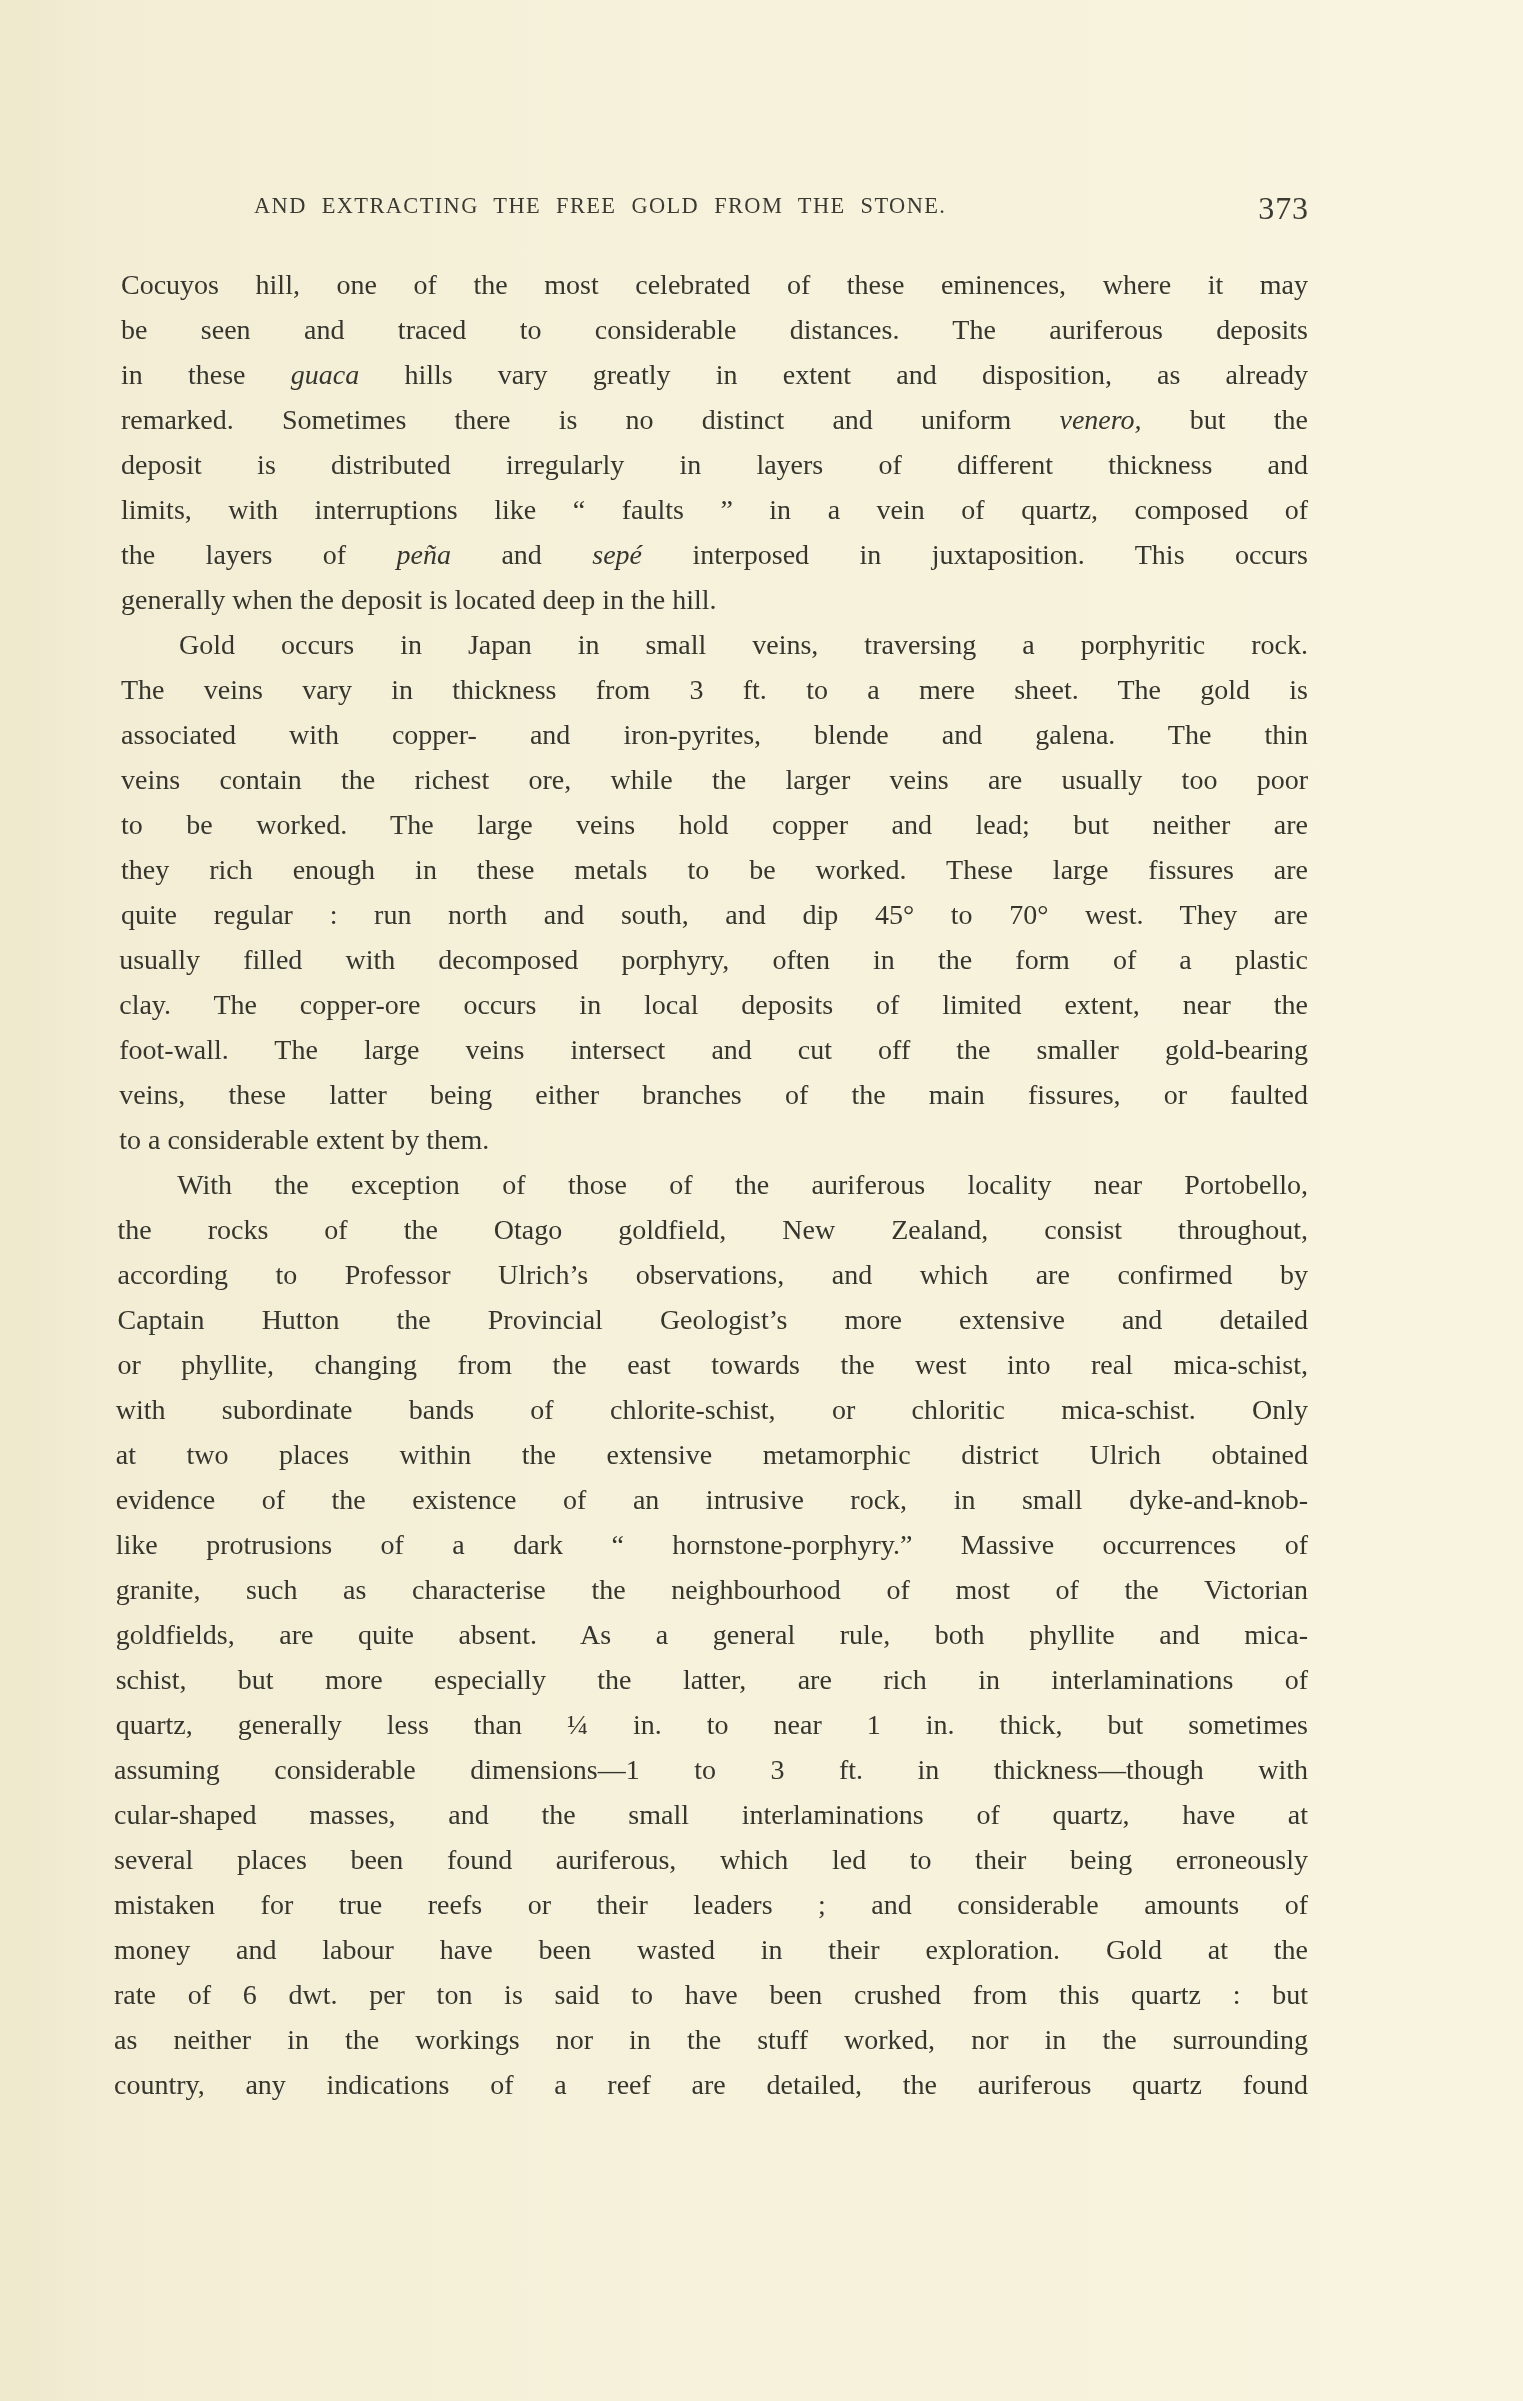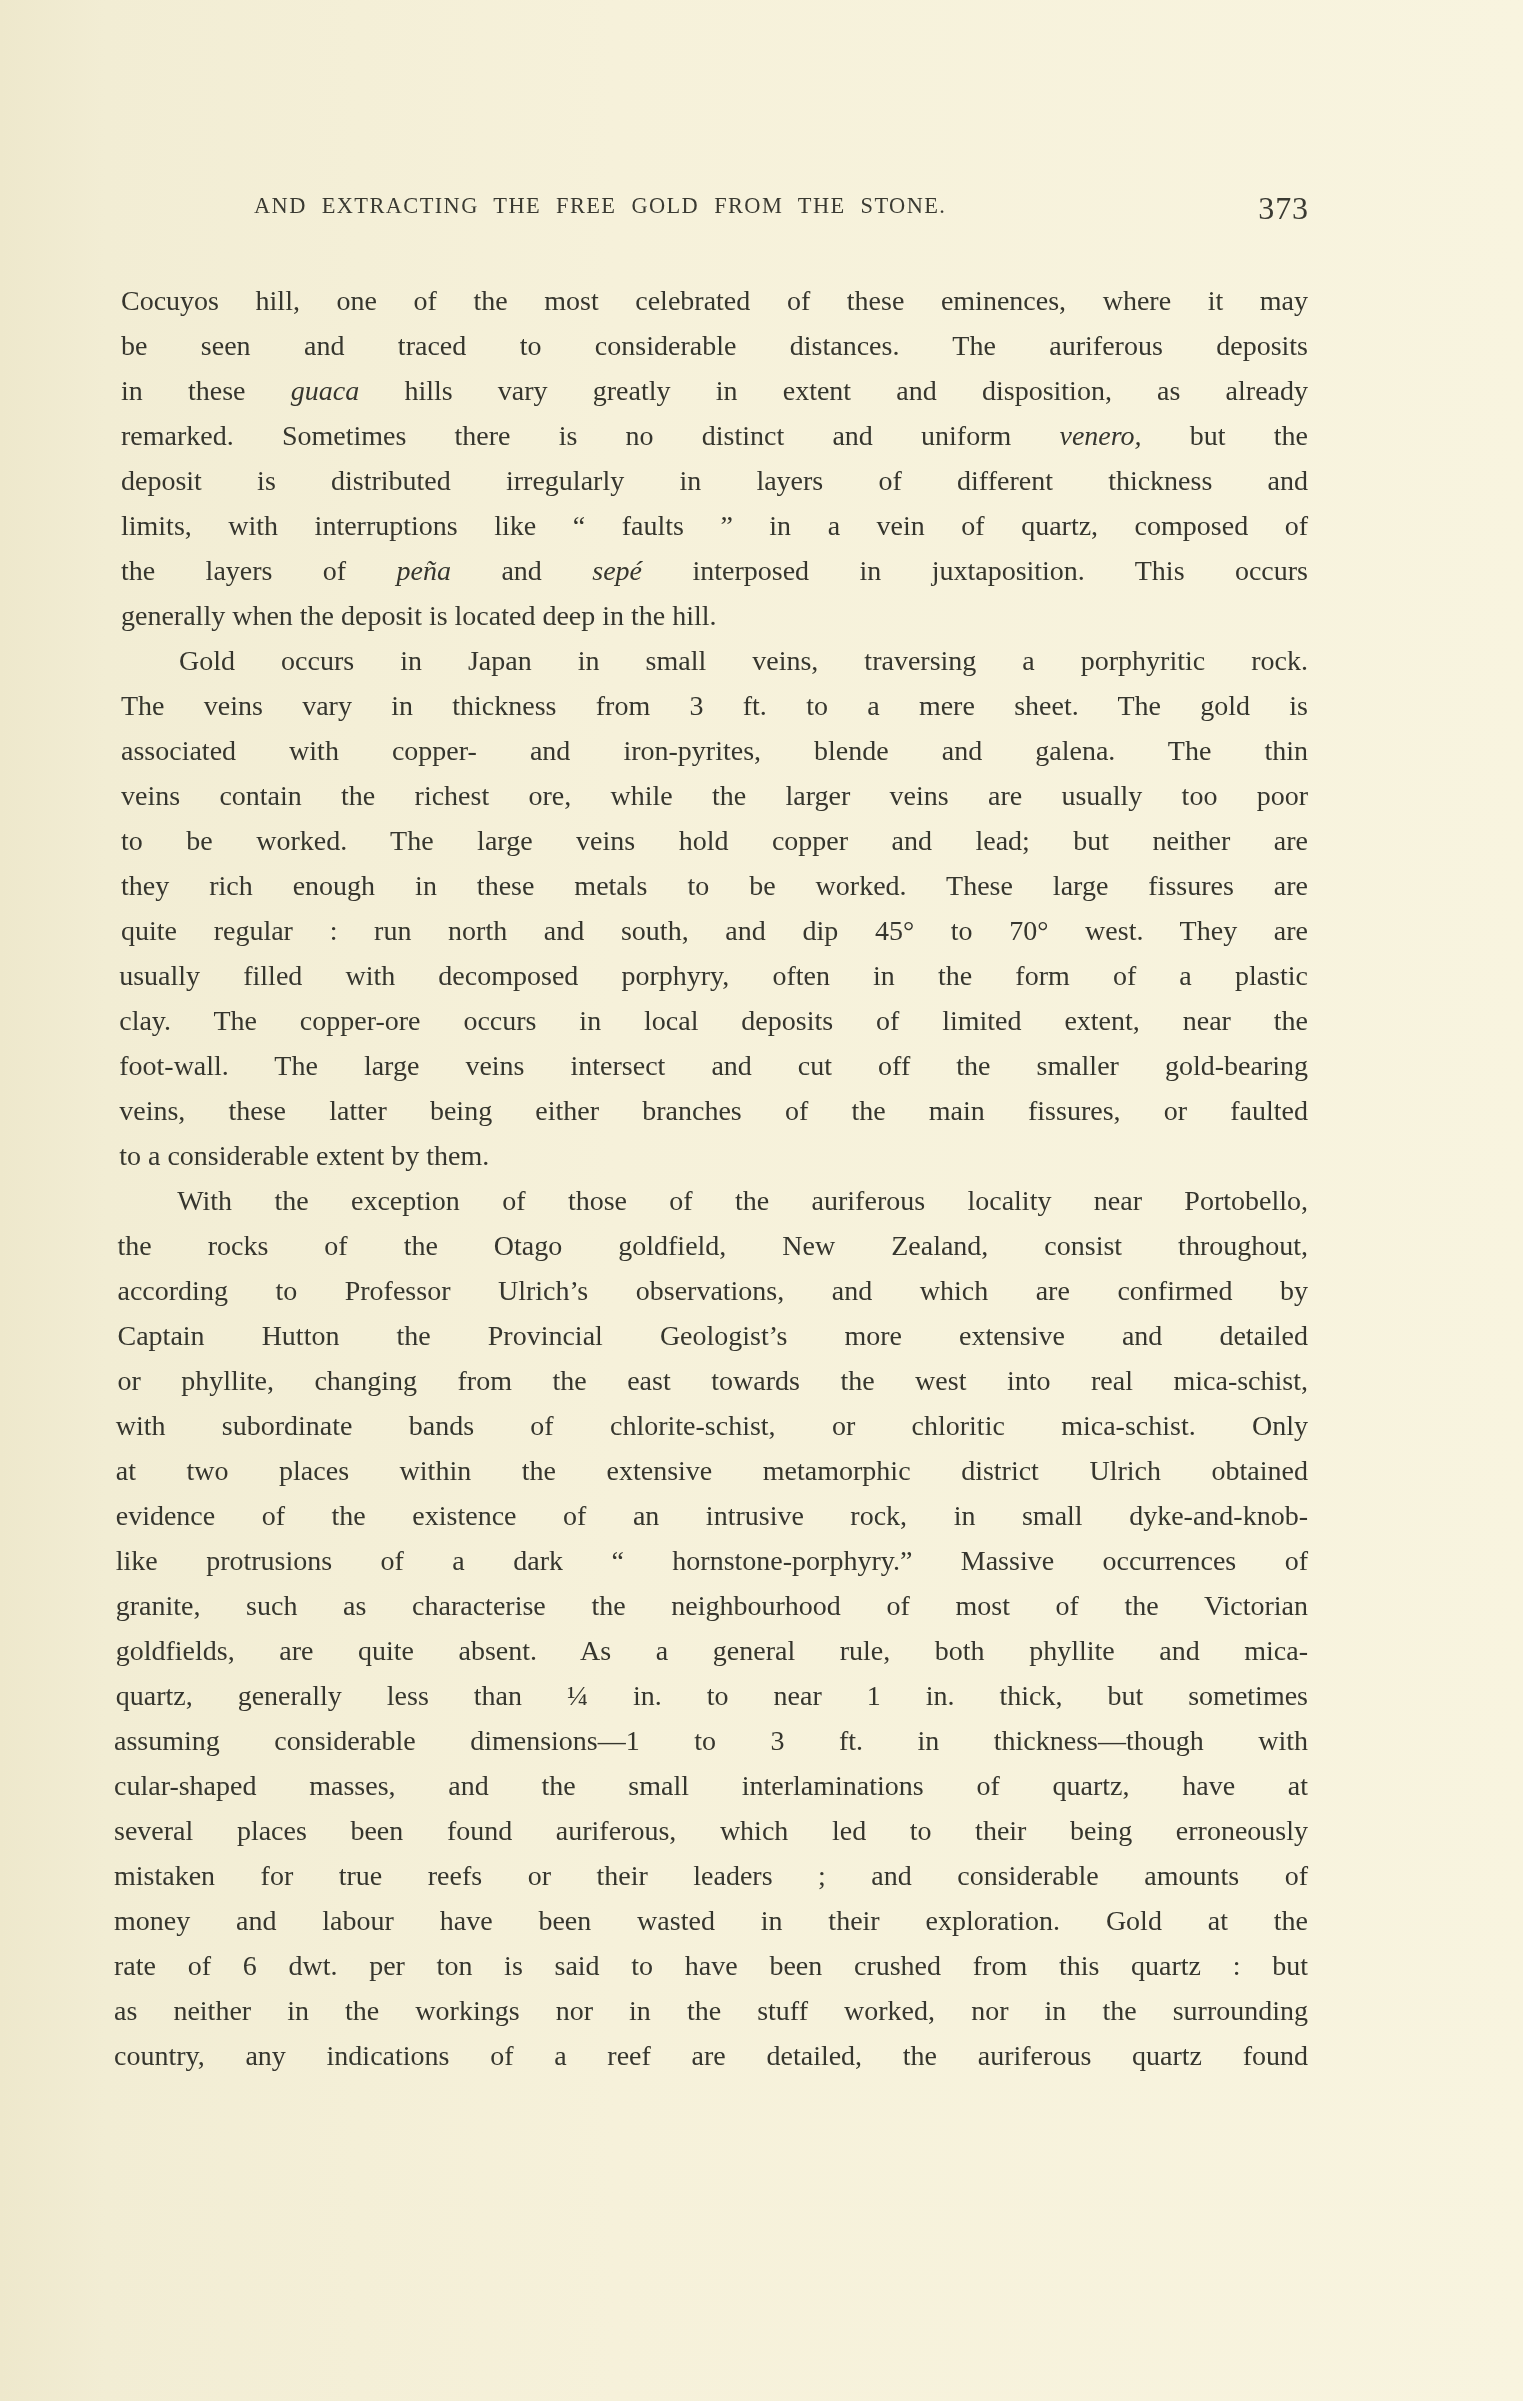--- a/index.html
+++ b/index.html
@@ -44,21 +44,21 @@
       right: 0;
       top: 1px;
       font-size: 32px;
       line-height: 39px;
       letter-spacing: 0.9px;
       color: #3a3a32;
     }
     .body-text {
       position: absolute;
       left: 121px;
-      top: 278px;
+      top: 262px;
       width: 1187px;
     }
     .line {
       display: block;
       height: 45px;
       line-height: 45px;
       font-size: 28px;
       white-space: nowrap;
       text-align: justify;
       text-align-last: justify;
@@ -117,20 +117,21 @@
     <span class="line drift2"><span>the rocks of the Otago goldfield, New Zealand, consist throughout,</span></span>
     <span class="line drift2"><span>according to Professor Ulrich’s observations, and which are confirmed by</span></span>
     <span class="line drift2"><span>Captain Hutton the Provincial Geologist’s more extensive and detailed</span></span>
     <span class="line drift2"><span>or phyllite, changing from the east towards the west into real mica-schist,</span></span>
     <span class="line drift3"><span>with subordinate bands of chlorite-schist, or chloritic mica-schist.  Only</span></span>
     <span class="line drift3"><span>at two places within the extensive metamorphic district Ulrich obtained</span></span>
     <span class="line drift3"><span>evidence of the existence of an intrusive rock, in small dyke-and-knob-</span></span>
     <span class="line drift3"><span>like protrusions of a dark “ hornstone-porphyry.”  Massive occurrences of</span></span>
     <span class="line drift3"><span>granite, such as characterise the neighbourhood of most of the Victorian</span></span>
     <span class="line drift3"><span>goldfields, are quite absent.  As a general rule, both phyllite and mica-</span></span>
+    <span class="line drift3"><span>schist, but more especially the latter, are rich in interlaminations of</span></span>
     <span class="line drift3"><span>quartz, generally less than ¼ in. to near 1 in. thick, but sometimes</span></span>
     <span class="line drift4"><span>assuming considerable dimensions—1 to 3 ft. in thickness—though with</span></span>
     <span class="line drift4"><span>cular-shaped masses, and the small interlaminations of quartz, have at</span></span>
     <span class="line drift4"><span>several places been found auriferous, which led to their being erroneously</span></span>
     <span class="line drift4"><span>mistaken for true reefs or their leaders ; and considerable amounts of</span></span>
     <span class="line drift4"><span>money and labour have been wasted in their exploration.  Gold at the</span></span>
     <span class="line drift4"><span>rate of 6 dwt. per ton is said to have been crushed from this quartz : but</span></span>
     <span class="line drift4"><span>as neither in the workings nor in the stuff worked, nor in the surrounding</span></span>
     <span class="line drift4"><span>country, any indications of a reef are detailed, the auriferous quartz found</span></span>
   </div>

